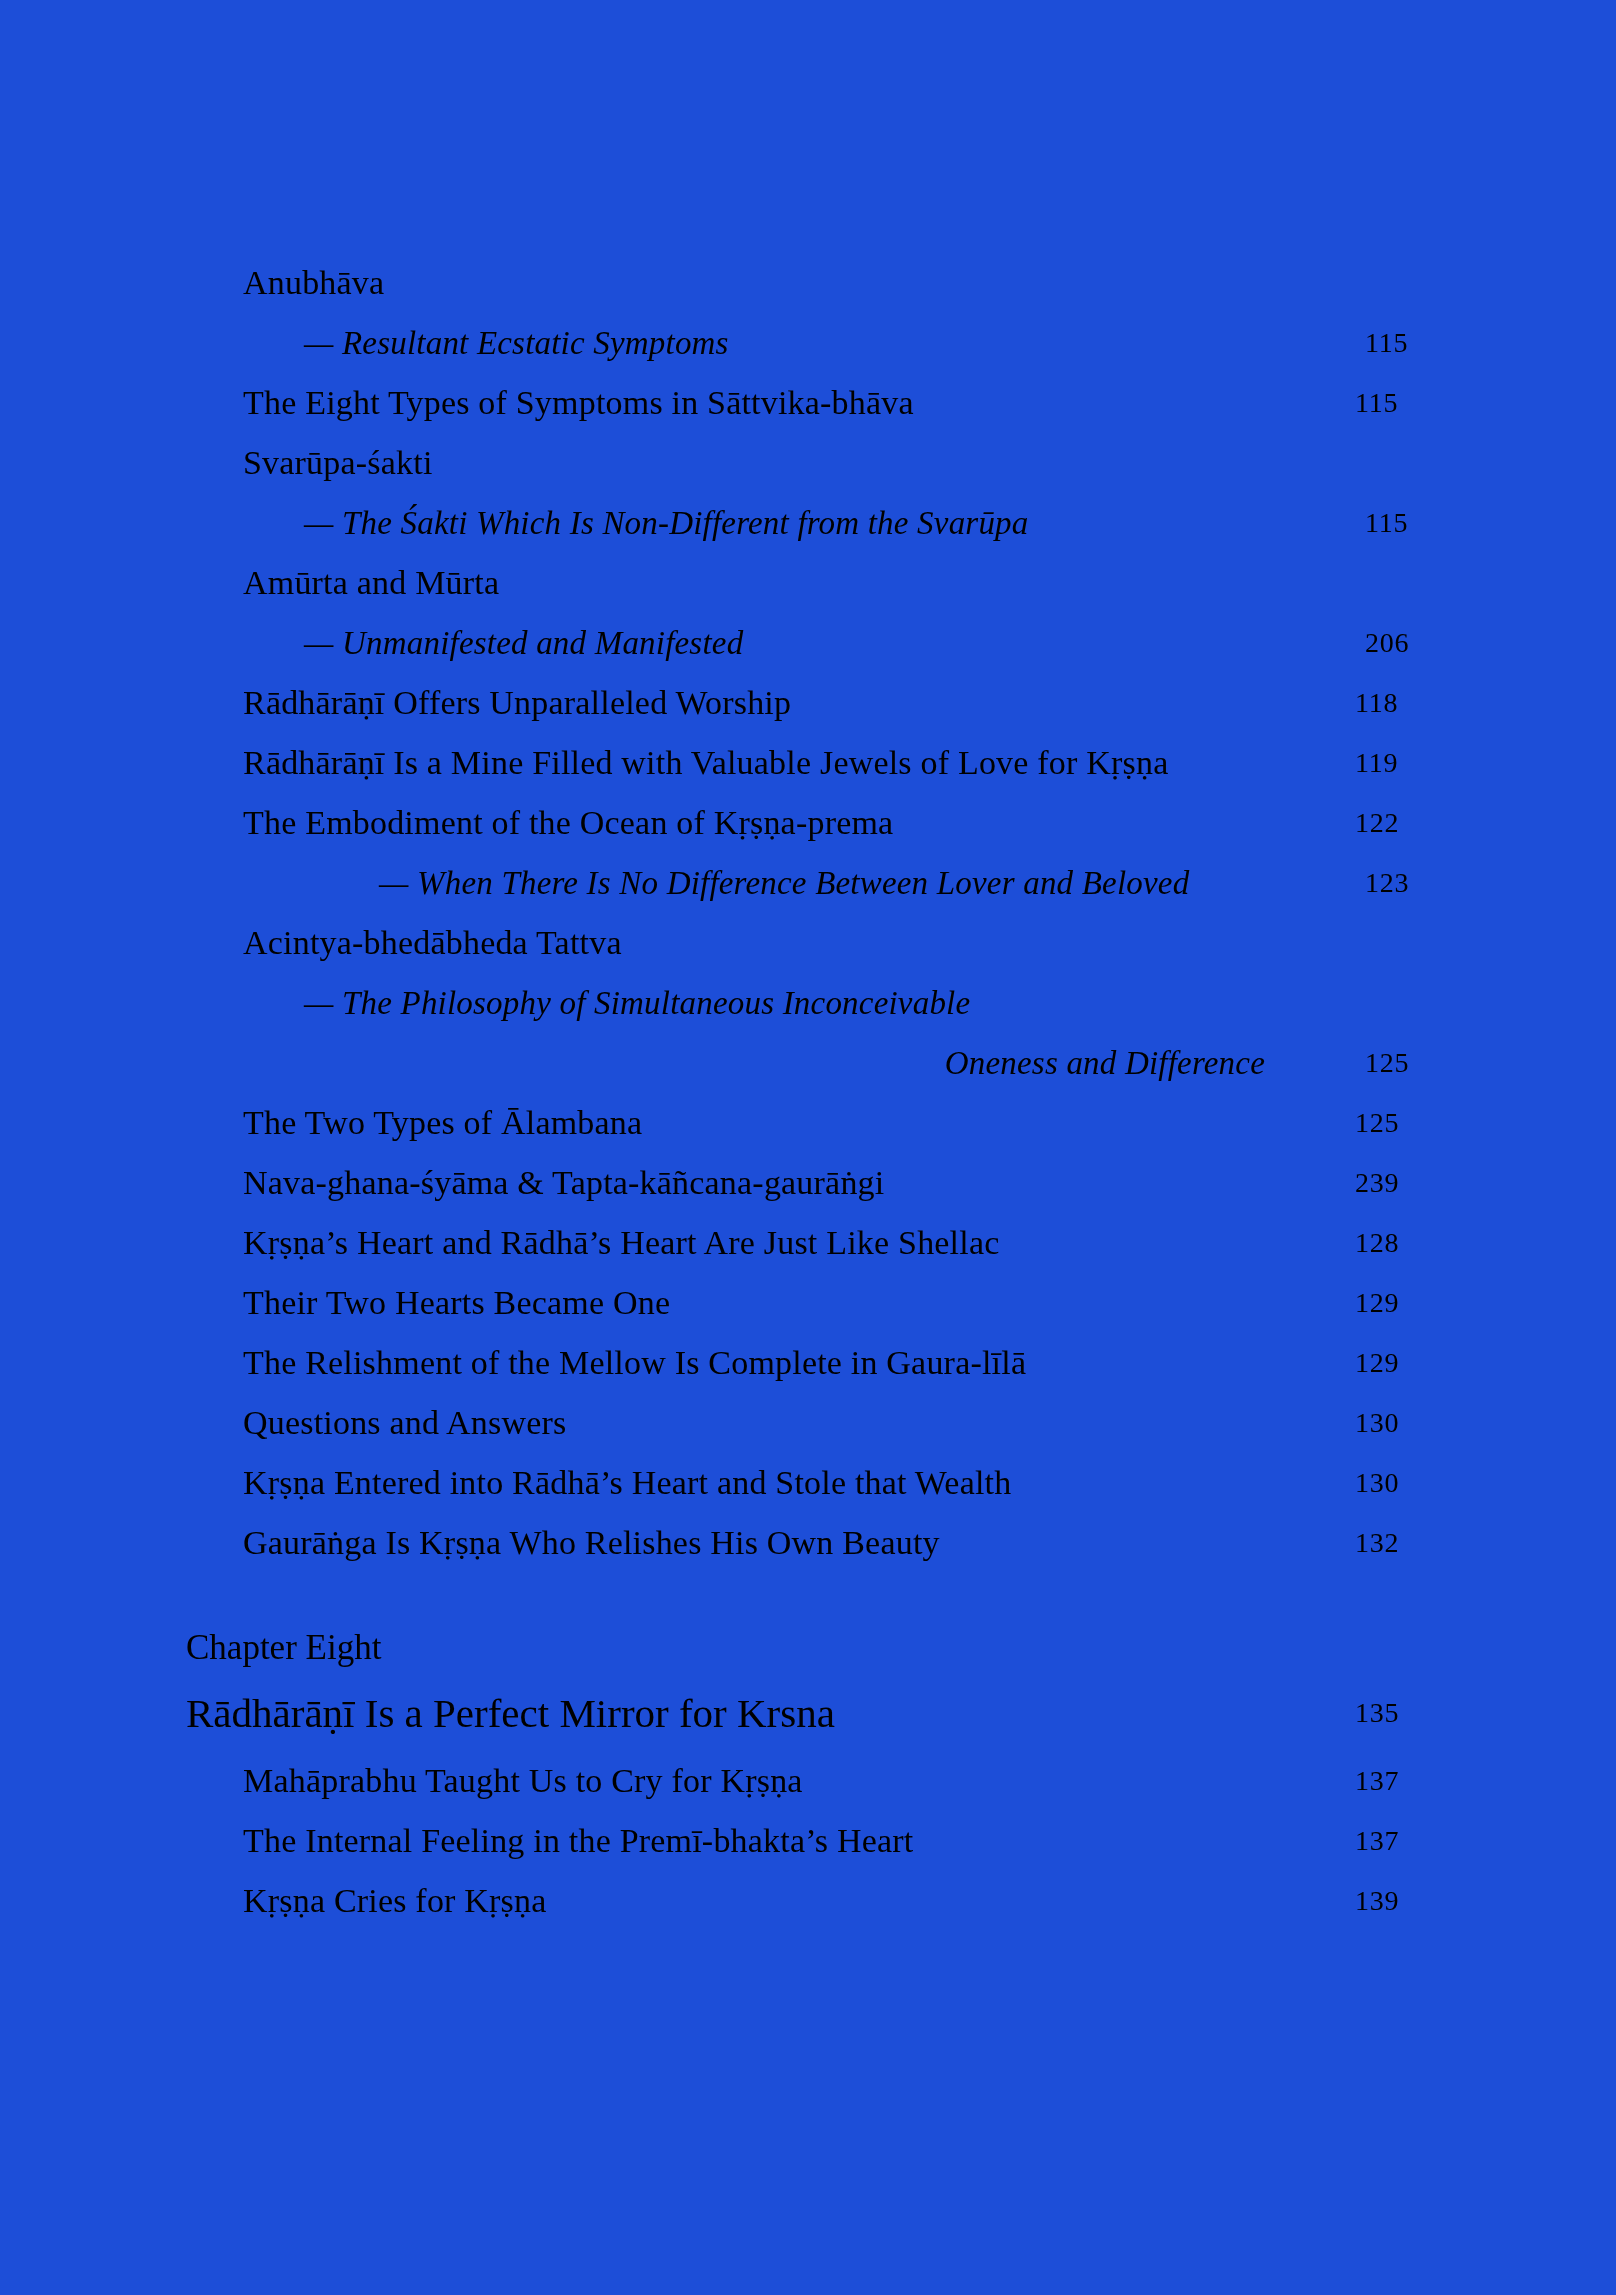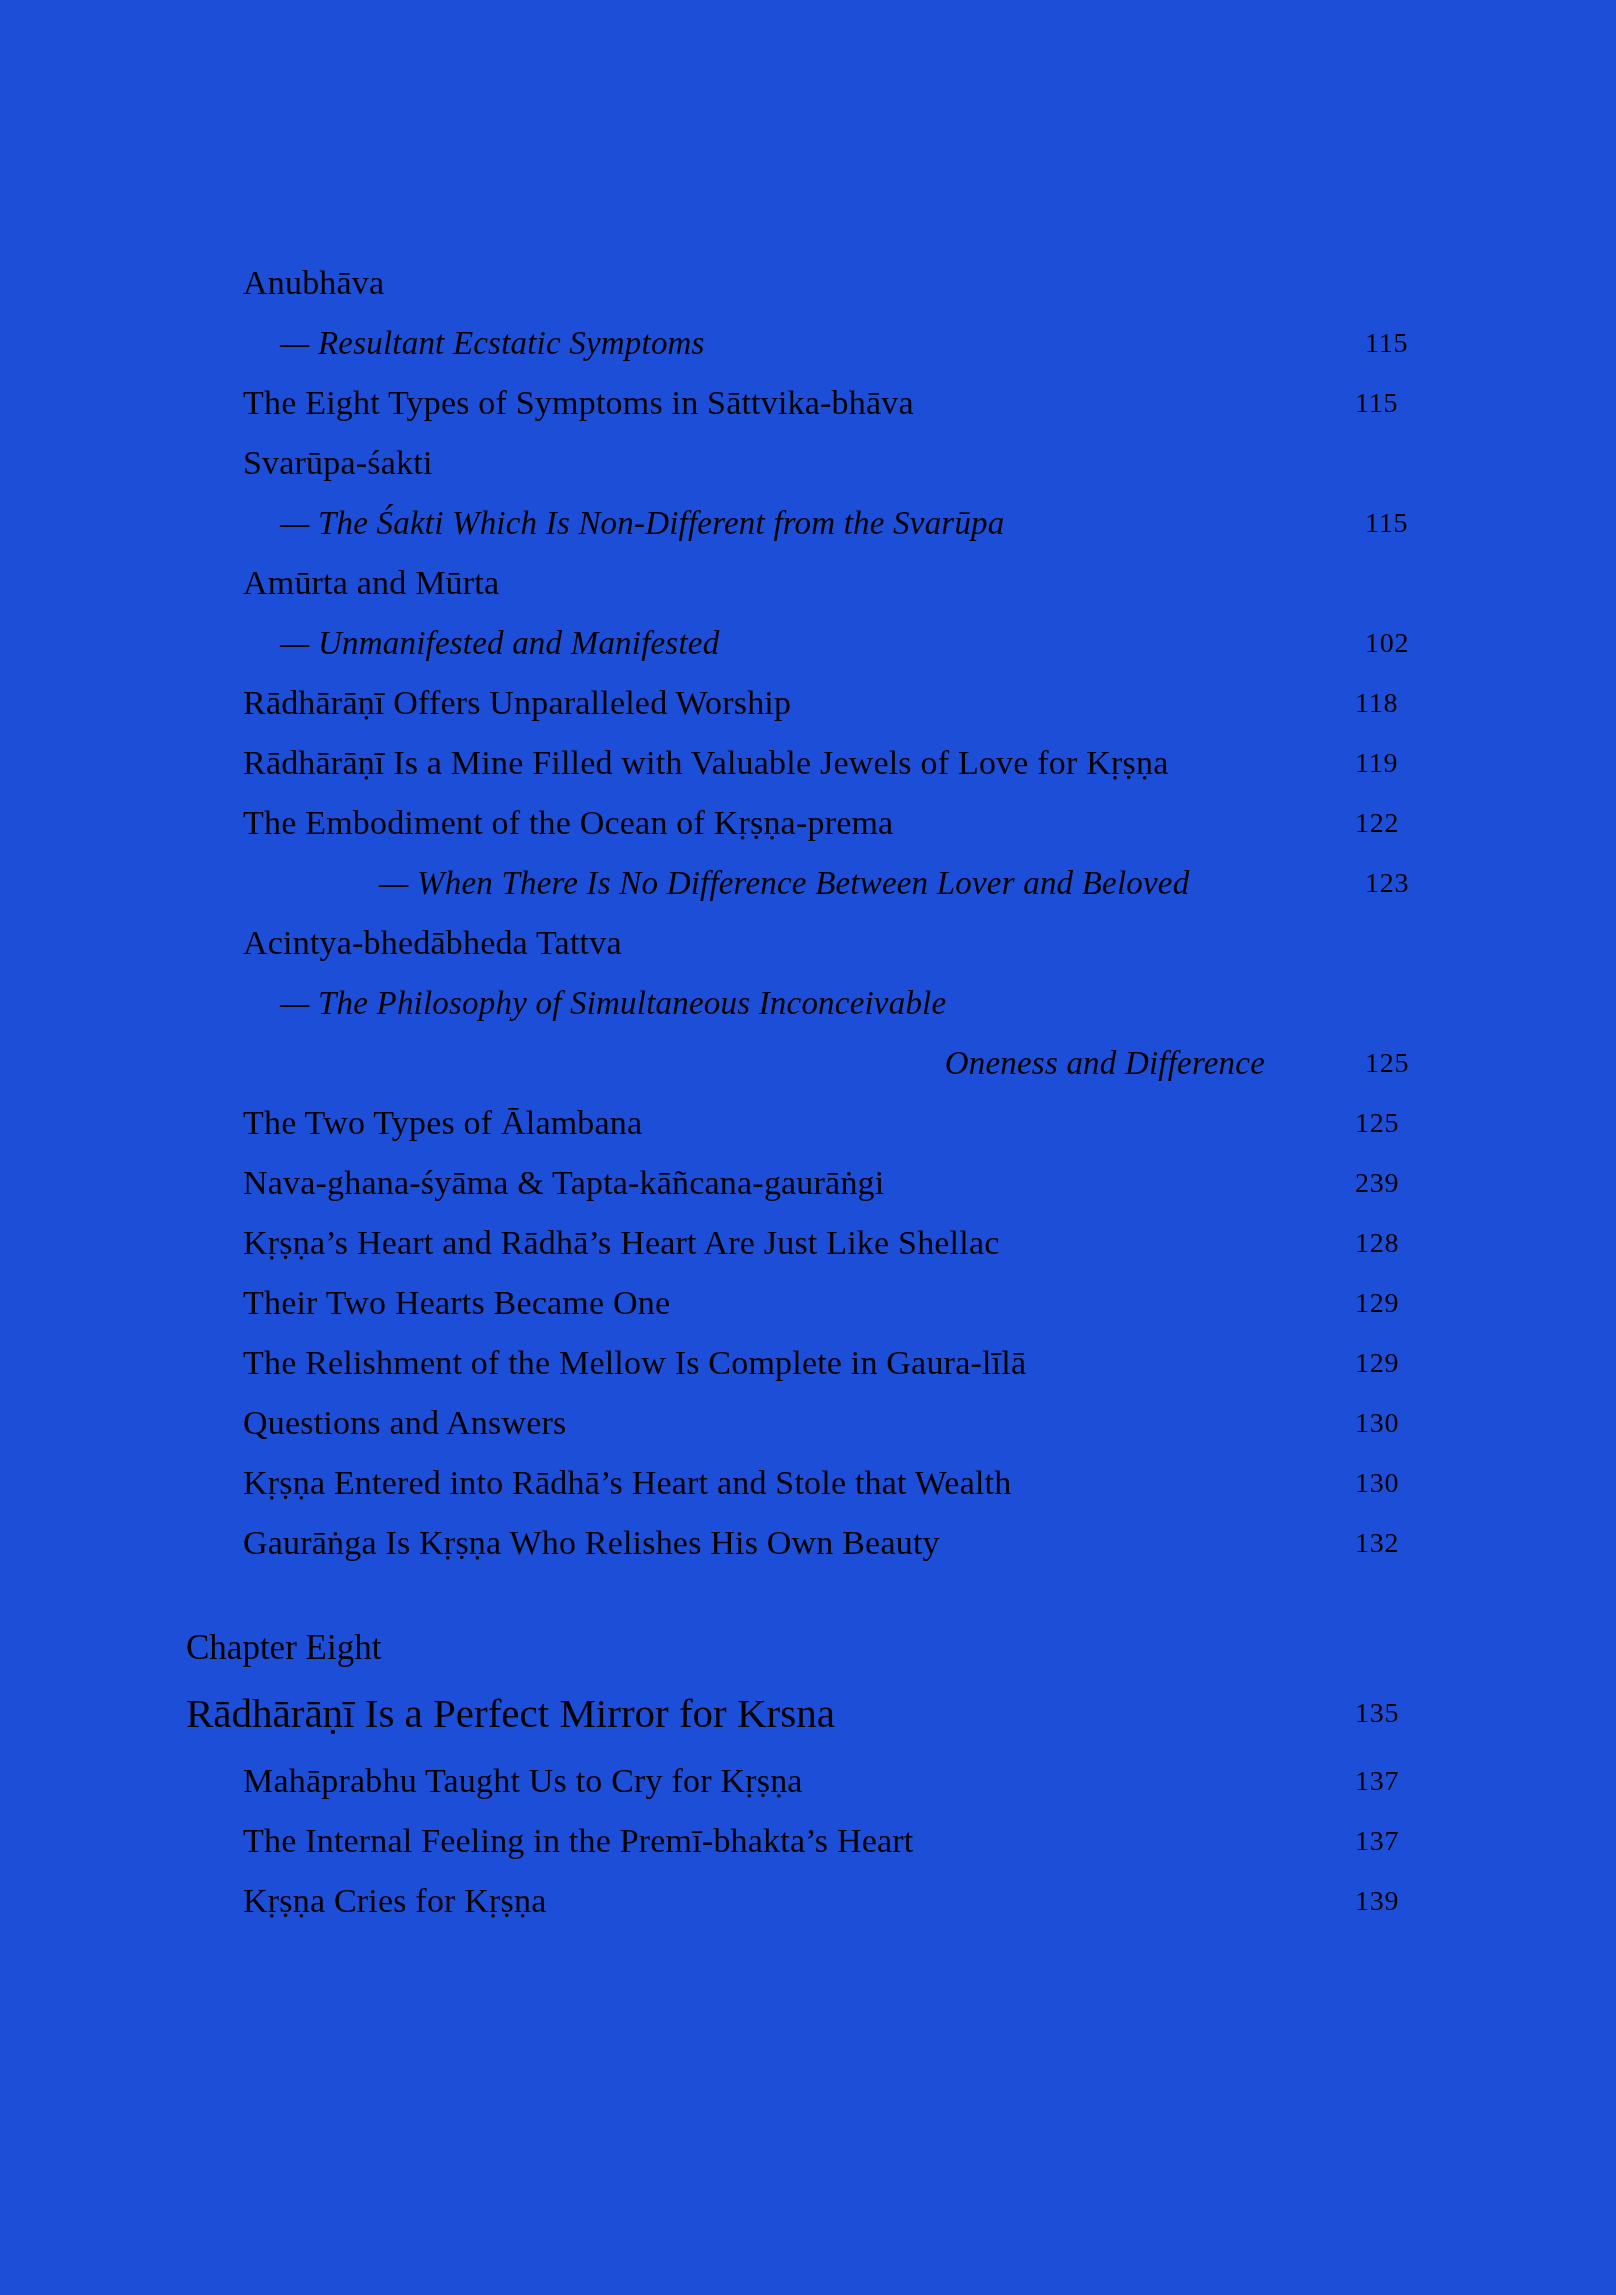--- a/index.html
+++ b/index.html
@@ -54,21 +54,21 @@
     white-space: nowrap;
   }
 
   
 
   
   .lvl-main .title { margin-left: 57px; }
 
   
   .lvl-sub .title {
-    margin-left: 94px;
+    margin-left: 118px;
     font-style: italic;
     font-size: 33px;
   }
   .lvl-sub.deep .title { margin-left: 193px; }
 
   
   .lvl-cont {
     position: relative;
     min-height: 60px;
   }
@@ -122,21 +122,21 @@
 <body>
 
 <div class="page">
   <div class="toc-body" id="toc-list">
       <div class="entry lvl-main"><span class="title">Anubhāva</span><span class="pg"></span></div>
       <div class="entry lvl-sub"><span class="title">— Resultant Ecstatic Symptoms</span><span class="pg">115</span></div>
       <div class="entry lvl-main"><span class="title">The Eight Types of Symptoms in Sāttvika-bhāva</span><span class="pg">115</span></div>
       <div class="entry lvl-main"><span class="title">Svarūpa-śakti</span><span class="pg"></span></div>
       <div class="entry lvl-sub"><span class="title">— The Śakti Which Is Non-Different from the Svarūpa</span><span class="pg">115</span></div>
       <div class="entry lvl-main"><span class="title">Amūrta and Mūrta</span><span class="pg"></span></div>
-      <div class="entry lvl-sub"><span class="title">— Unmanifested and Manifested</span><span class="pg">102</span></div>
+      <div class="entry lvl-sub"><span class="title">— Unmanifested and Manifested</span><span class="pg">206</span></div>
       <div class="entry lvl-main"><span class="title">Rādhārāṇī Offers Unparalleled Worship</span><span class="pg">118</span></div>
       <div class="entry lvl-main"><span class="title">Rādhārāṇī Is a Mine Filled with Valuable Jewels of Love for Kṛṣṇa</span><span class="pg">119</span></div>
       <div class="entry lvl-main"><span class="title">The Embodiment of the Ocean of Kṛṣṇa-prema</span><span class="pg">122</span></div>
       <div class="entry lvl-sub deep"><span class="title">— When There Is No Difference Between Lover and Beloved</span><span class="pg">123</span></div>
       <div class="entry lvl-main"><span class="title">Acintya-bhedābheda Tattva</span><span class="pg"></span></div>
       <div class="entry lvl-sub"><span class="title">— The Philosophy of Simultaneous Inconceivable</span><span class="pg"></span></div>
       <div class="entry lvl-cont">
         <span class="title">Oneness and Difference</span>
         <span class="pg">125</span>
       </div>

